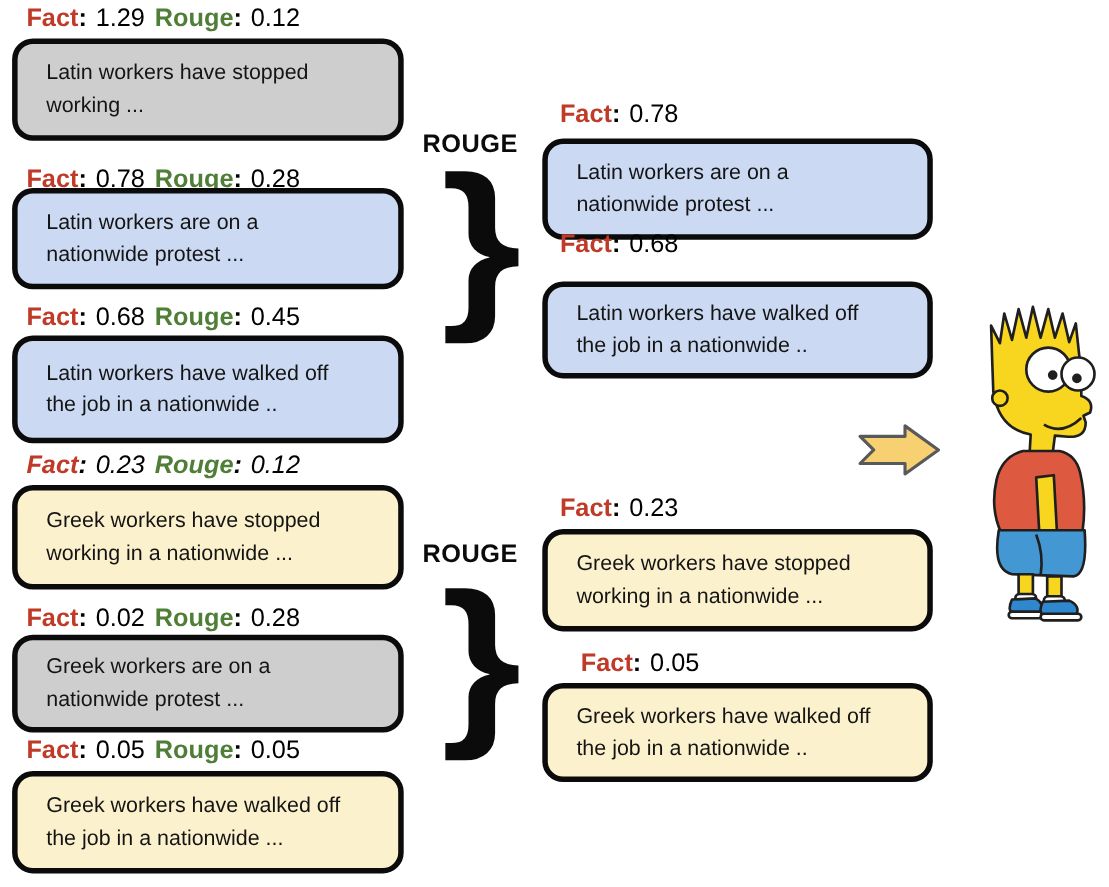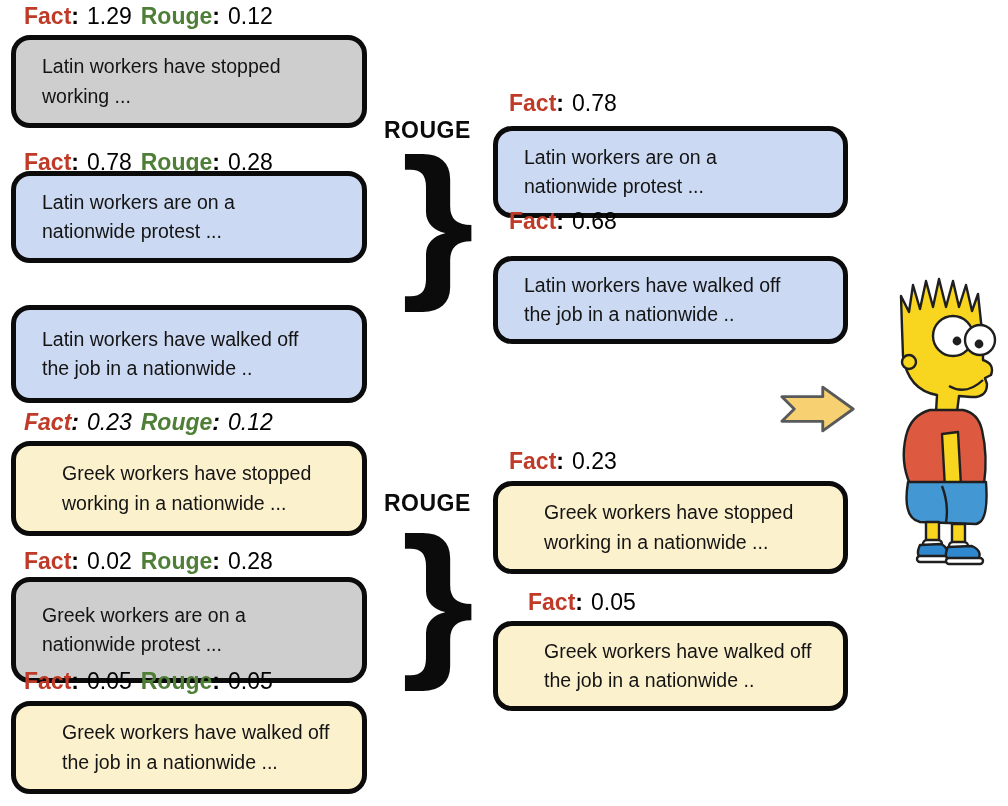--- a/index.html
+++ b/index.html
@@ -18,24 +18,24 @@
   
   .card{
     position:absolute; box-sizing:border-box;
     border:5px solid var(--border-black,#0b0b0b); border-radius:19px;
     display:flex; align-items:center;
     font-size:19.5px; line-height:1.5; color:#141414;
   }
   .card-text{margin:5px; padding:0 10px 0 21px; white-space:pre-line;}
   .fill-gray{background:var(--card-gray,#cecece);}
   .fill-blue{background:var(--card-blue,#cbd9f3);}
-  .fill-yellow{background:var(--card-yellow,#fcf1cd);padding-left:20px;}
+  .fill-yellow{background:var(--card-yellow,#fcf1cd);}
   .lcard{left:11px; width:356px;}
   .l0{top:35px;height:93px;} .l1{top:171px;height:92px;} .l2{top:305px;height:98px;}
-  .l3{top:441px;height:95px;} .l4{top:577px;height:106px;} .l5{top:701px;height:93px;}
+  .l3{top:441px;height:95px;} .l4{top:577px;height:89px;} .l5{top:701px;height:93px;}
   .ll0{top:3px;left:24px;} .ll1{top:149px;left:24px;} .ll2{top:274px;left:24px;}
   .ll3{top:409px;left:24px;font-style:italic;} .ll4{top:548px;left:24px;} .ll5{top:668px;left:24px;}
   .mcard{left:493px; width:355px;}
   .m0{top:126px;height:92px;} .m1{top:256px;height:88px;}
   .m2{top:481px;height:93px;} .m3{top:621px;height:90px;}
   .ml0{top:90px;left:509px;} .ml1{top:208px;left:509px;}
   .ml2{top:448px;left:509px;} .ml3{top:589px;left:528px;}
   
   .rouge-op{
     position:absolute; left:384px; font-size:23px; font-weight:800;
@@ -73,20 +73,23 @@
   </div>
 
   <div class="score-label ll1">
     <span class="fact-word">Fact</span><span class="colon">:</span><span class="num">0.78</span><span class="rouge-word">Rouge</span><span class="colon">:</span><span class="num">0.28</span>
   </div>
   <div class="card lcard l1 fill-blue">
     <p class="card-text">Latin workers are on a
 nationwide protest ...</p>
   </div>
 
+  <div class="score-label ll2">
+    <span class="fact-word">Fact</span><span class="colon">:</span><span class="num">0.68</span><span class="rouge-word">Rouge</span><span class="colon">:</span><span class="num">0.45</span>
+  </div>
   <div class="card lcard l2 fill-blue">
     <p class="card-text">Latin workers have walked off
 the job in a nationwide ..</p>
   </div>
 
   <div class="score-label ll3">
     <span class="fact-word">Fact</span><span class="colon">:</span><span class="num">0.23</span><span class="rouge-word">Rouge</span><span class="colon">:</span><span class="num">0.12</span>
   </div>
   <div class="card lcard l3 fill-yellow">
     <p class="card-text">Greek workers have stopped

